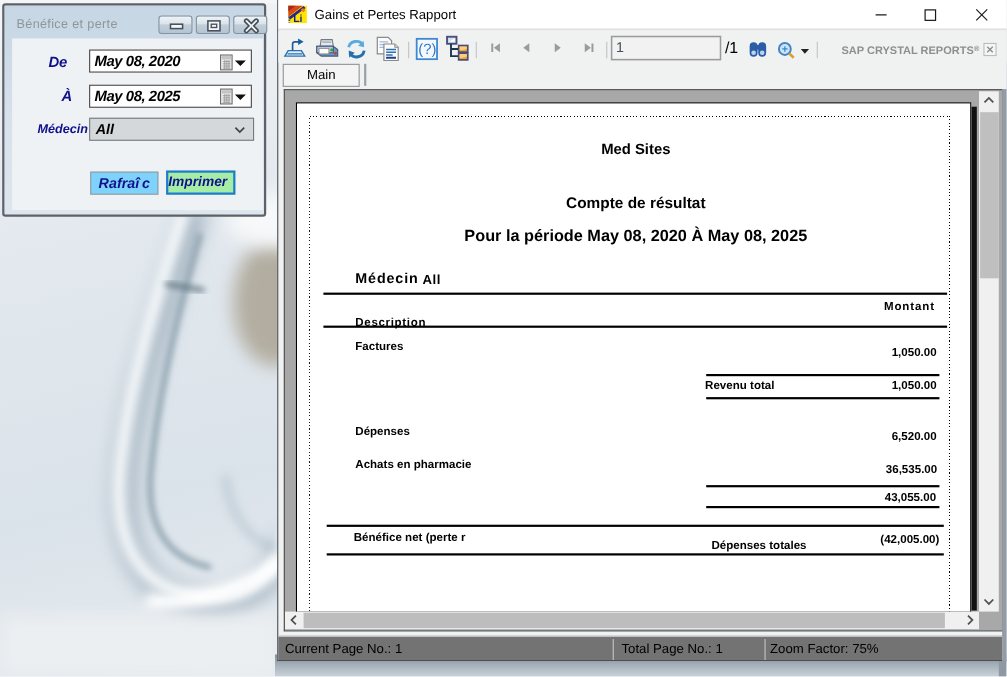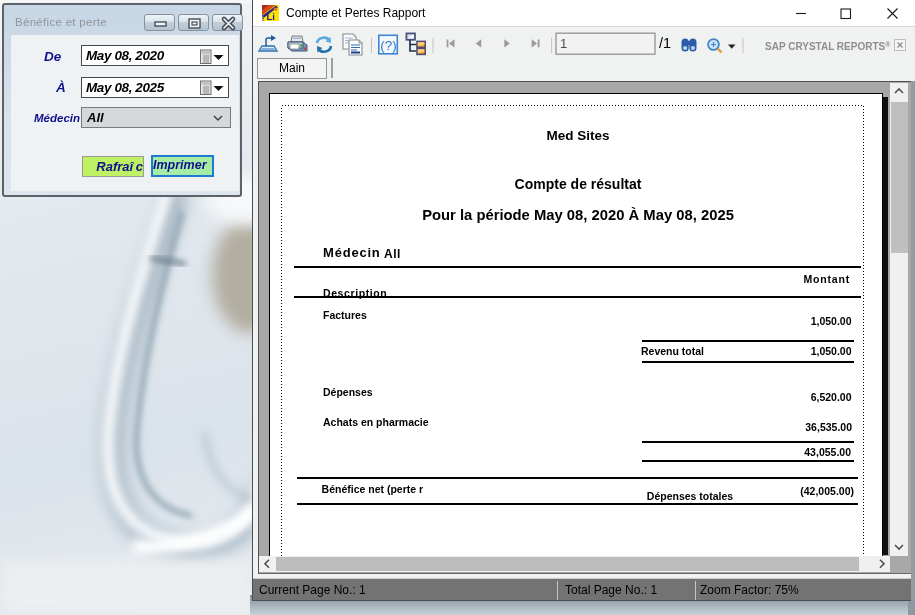--- a/index.html
+++ b/index.html
@@ -96,38 +96,38 @@
           <path d="M2.5,7 h7 M2.5,9 h7 M2.5,11 h7 M2.5,13 h7 M4.3,5.5 v8 M6.2,5.5 v8 M8.1,5.5 v8" stroke="#9a9a9a" stroke-width="0.8"></path>
           <path d="M13.5,6 L23.5,6 L18.5,11 Z" fill="#111"></path>
         </svg></div>
     <div class="lbl" style="left:23px;top:77px;font-size:11.5px;">Médecin</div>
     <div class="abs" style="left:70px;top:72px;width:150px;height:21px;background:#d4d8da;border:1px solid #767b7e;">
       <span style="position:absolute;left:5px;top:2px;font-weight:bold;font-size:13px;color:#000;">All</span>
       <svg class="abs" style="right:7px;top:7px" width="10" height="7">
           <path d="M1,1 L5,5 L9,1" stroke="#3c4248" stroke-width="1.5" fill="none"></path>
         </svg>
     </div>
-    <div class="abs" style="left:71px;top:121px;width:62px;height:21px;background:#bef264;border:1px solid #9a9a9a;text-align:right;font-weight:bold;font-size:13px;color:#10108c;line-height:19px;">Rafraî c</div>
+    <div class="abs" style="left:71px;top:121px;width:62px;height:21px;background:#7dd3fc;border:1px solid #9a9a9a;text-align:center;font-weight:bold;font-size:13px;color:#10108c;line-height:19px;">Rafraî c</div>
     <div class="abs" style="left:140px;top:120px;width:63px;height:22px;background:#a5eda5;border:2.5px solid #1f7ad2;text-align:left;font-weight:bold;font-size:12.5px;color:#10108c;line-height:17px;">Imprimer</div>
   </div>
 </div>
 
 <div class="abs" id="rw" style="left:252px;top:0;width:663px;height:601px;background:#f0f1f1;border-left:1.5px solid #494f55;border-bottom:1.5px solid #494f55;">
 
   <div class="abs" style="left:0;top:0;width:663px;height:27px;background:#ffffff;border-bottom:1px solid #d5d5d5;"></div>
   <svg class="abs" style="left:9px;top:5px" width="17" height="16" viewBox="0 0 17 16">
     <rect x="0" y="0" width="17" height="16" fill="#ffe400"></rect>
     <path d="M0,0 L13.5,0 L0,10.5 Z" fill="#d94a1a"></path>
     <path d="M0,0 L7,0 L0,5.5 Z" fill="#a8281a"></path>
     <path d="M0,11 L14,0.5 L15.8,2.3 L1.8,12.8 Z" fill="#28288c"></path>
     <path d="M13.2,2.2 L15.8,4.2 L13.8,6.2 L11.2,4.2 Z" fill="#e87818"></path>
     <text x="4.5" y="15" font-size="9.5" font-weight="bold" fill="#1c1c94" font-family="Liberation Sans">Li</text>
     <path d="M1,10 v6" stroke="#2848b4" stroke-width="1.6" stroke-dasharray="1.5,1.2"></path>
   </svg>
-  <div class="abs" style="left:33px;top:6px;font-size:12px;color:#000;">Compte et Pertes Rapport</div>
+  <div class="abs" style="left:33px;top:6px;font-size:12px;color:#000;">Gains et Pertes Rapport</div>
   <svg class="abs" style="left:538px;top:0" width="120" height="27" viewBox="0 0 120 27">
     <g stroke="#1a1a1a" stroke-width="1.1" fill="none">
       <path d="M5,13.5 L15,13.5"></path>
       <rect x="50" y="9" width="9.5" height="9.5"></rect>
       <path d="M96.5,8.5 L106.5,18.5 M106.5,8.5 L96.5,18.5"></path>
     </g>
   </svg>
 
   <div class="abs" id="tb" style="left:0;top:28px;width:663px;height:29px;background:#f0f1f1;"></div>
   <svg class="abs" style="left:0;top:28px" width="663" height="29" viewBox="0 0 663 29">

